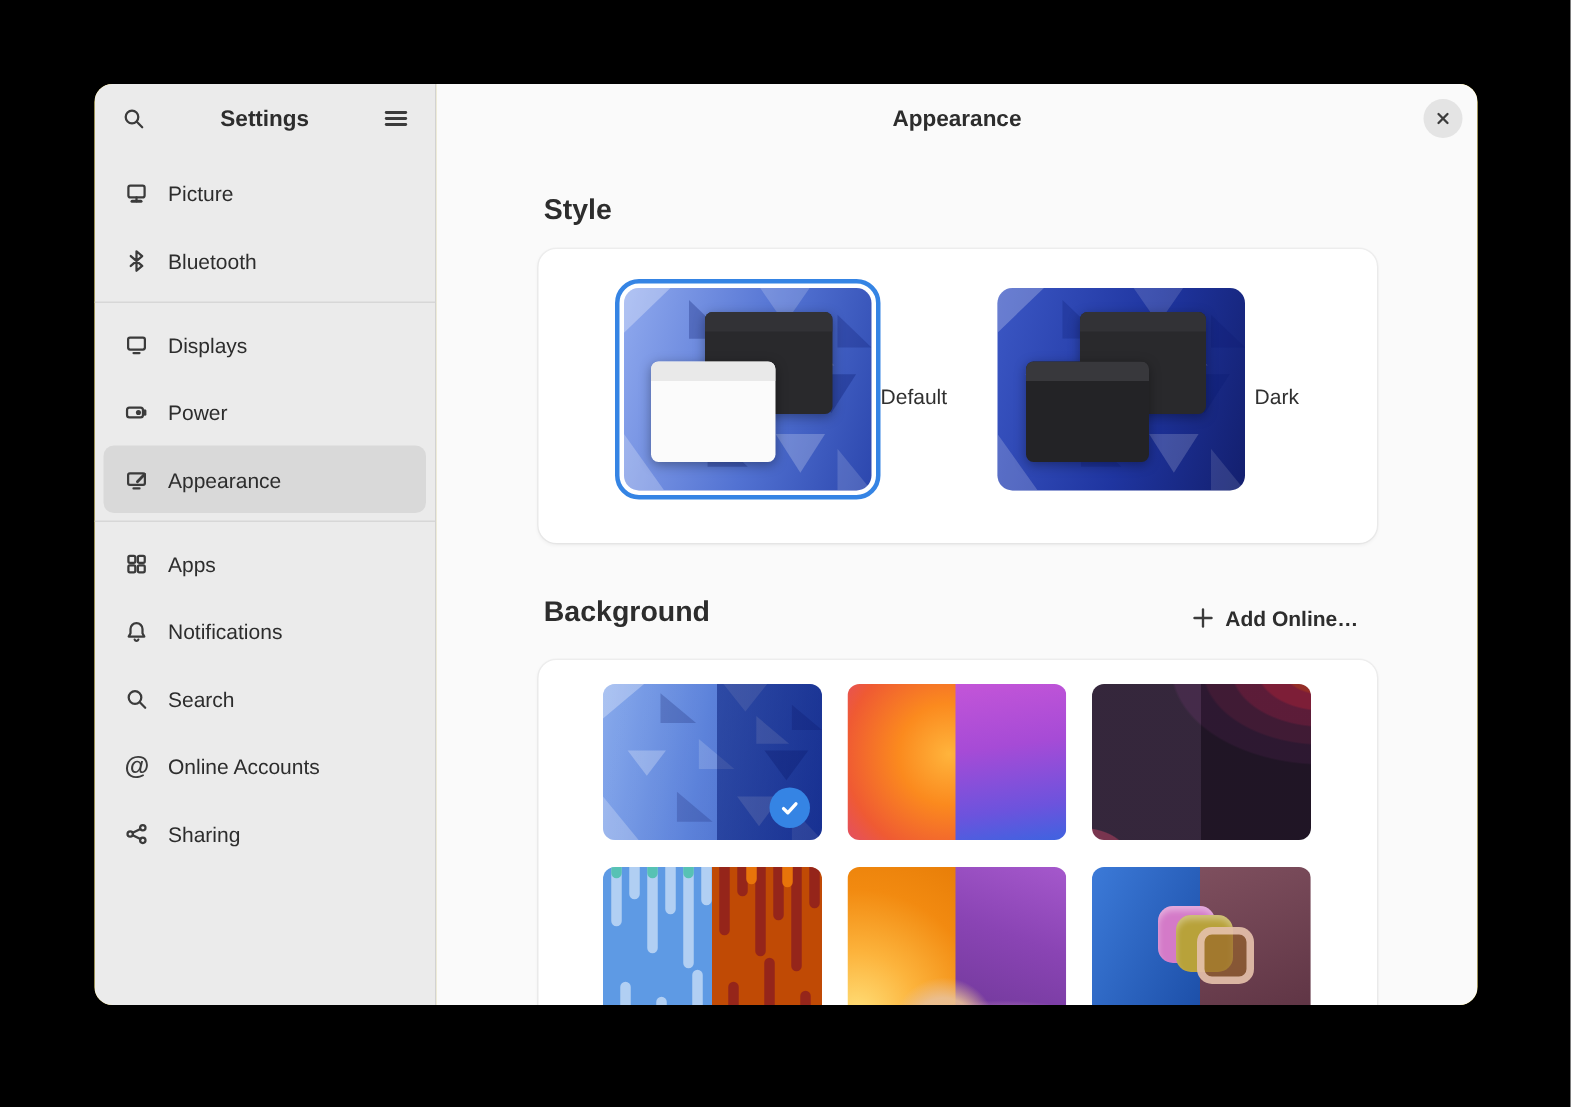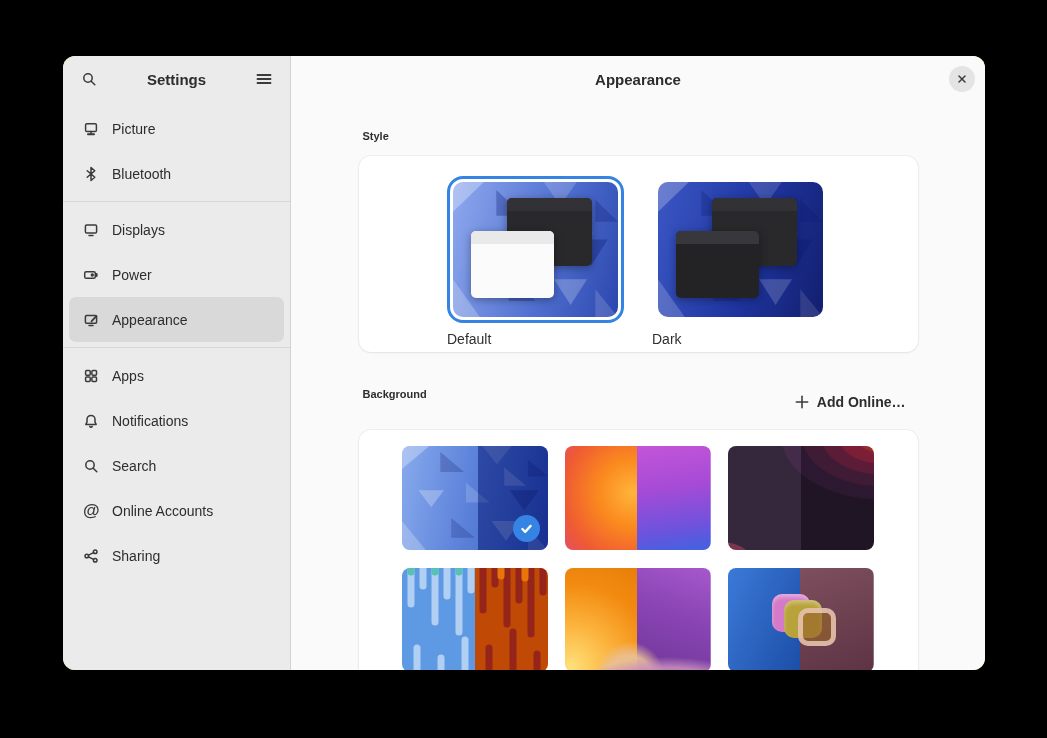--- a/index.html
+++ b/index.html
@@ -48,31 +48,31 @@
   .content { flex:1; display:flex; flex-direction:column; background:#fafafa; position:relative; }
   .content-header {
     height:46px; flex:0 0 46px; display:flex; align-items:center; justify-content:center; position:relative;
   }
   .content-title { font-weight:bold; font-size:15px; color:#2d2d2d; }
   .close-btn {
     position:absolute; right:10px; top:10px; width:26px; height:26px; border-radius:50%;
     background:#e4e4e4; border:none; display:flex; align-items:center; justify-content:center; cursor:pointer;
   }
   .page { width:559px; margin:0 auto; }
-  .section-heading { font-weight:bold; font-size:11px; color:#2d2d2d; }
+  .section-heading { font-weight:bold; font-size:19px; color:#2d2d2d; }
   .heading-row { display:flex; align-items:flex-start; justify-content:space-between; }
   .card {
     background:#fff; border-radius:12px;
     box-shadow:0 0 0 1px rgba(0,0,0,.04), 0 1px 3px rgba(0,0,0,.06);
   }
   
   .style-heading { margin:28px 0 14px 4px; }
   .style-card { height:196px; padding-top:20px; }
   .style-row { display:flex; justify-content:center; gap:28px; }
-  .style-option { display:flex; flex-direction:column; align-items:flex-start; cursor:pointer; }
+  .style-option { display:flex; flex-direction:row; align-items:center; cursor:pointer; }
   .thumb-outer { border:3px solid transparent; padding:3px; border-radius:16px; }
   .style-option.selected .thumb-outer { border-color:#3584e4; background:#fff; }
   .style-thumb {
     width:165px; height:135px; border-radius:10px; overflow:hidden; position:relative;
   }
   .style-thumb.light-style { background:linear-gradient(105deg,#8fa9ee 0%,#5272d2 55%,#2c47ae 100%); }
   .style-thumb.dark-style  { background:linear-gradient(105deg,#3b57c4 0%,#1f35a0 55%,#131f6e 100%); }
   .style-label { margin-top:8px; font-size:14px; color:#303030; }
   .tri { position:absolute; inset:0; width:100%; height:100%; }
   .mini-win { position:absolute; border-radius:5px; box-shadow:0 2px 8px rgba(0,0,0,.35); overflow:hidden; }

